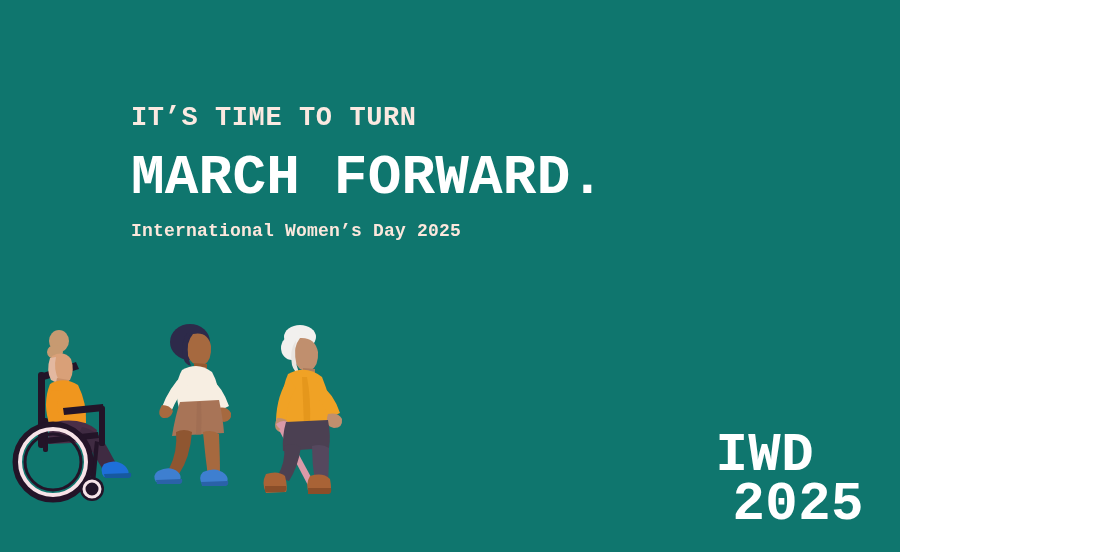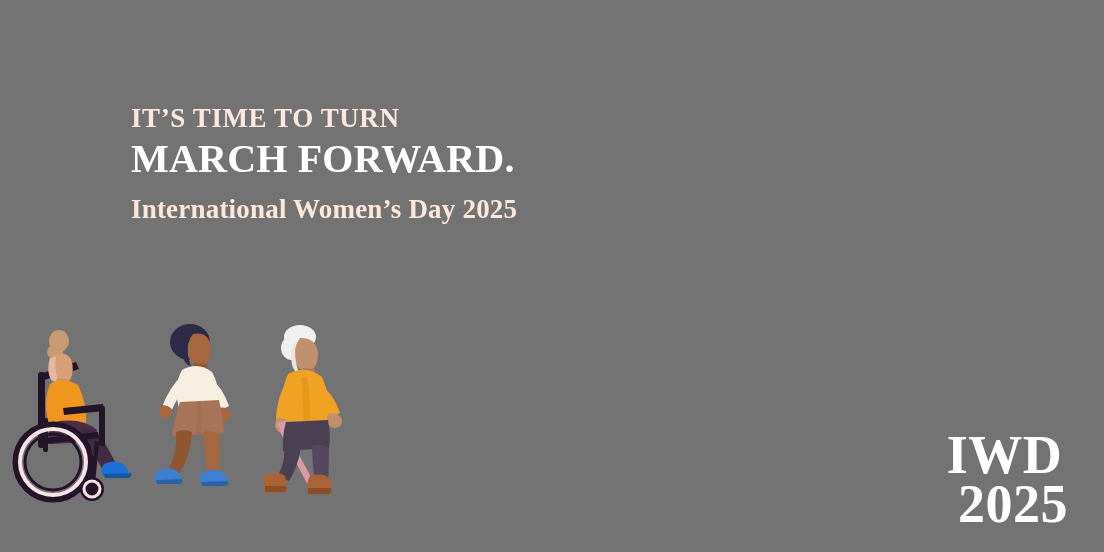--- a/index.html
+++ b/index.html
@@ -2,25 +2,25 @@
 <html><head>
 <meta charset="utf-8">
 <style>
   html, body {
     margin: 0;
     padding: 0;
     background: #ffffff;
   }
   #banner {
     position: relative;
-    width: 1104px;
+    width: 900px;
     height: 552px;
-    background: #737373;
+    background: #0f766e;
     overflow: hidden;
-    font-family: Liberation Serif, serif;
+    font-family: Liberation Mono, monospace;
     -webkit-font-smoothing: antialiased;
   }
 
   
   #copy {
     position: absolute;
     left: 131px;
     top: 101px;
     width: 640px;
   }
@@ -29,44 +29,44 @@
     font-size: 27px;
     font-weight: bold;
     letter-spacing: 0.6px;
     line-height: 1.32;
     text-transform: uppercase;
     margin: 0;
     white-space: nowrap;
   }
   #march {
     color: #FFFFFF;
-    font-size: 40px;
+    font-size: 56px;
     font-weight: bold;
     letter-spacing: 0.2px;
     line-height: 1.12;
     text-transform: uppercase;
-    margin: 0 0 0 0;
+    margin: 10px 0 0 0;
     white-space: nowrap;
   }
   #subtitle {
     color: #FBE7DC;
-    font-size: 27px;
+    font-size: 18px;
     font-weight: bold;
     letter-spacing: 0.2px;
     line-height: 1.2;
     margin: 12px 0 2px 0;
     white-space: nowrap;
   }
 
   
   #logo {
     position: absolute;
     right: 36px;
     bottom: 22px;
-    text-align: center;
+    text-align: left;
     color: #FFFFFF;
     font-weight: bold;
     letter-spacing: 0.5px;
     line-height: 0.92;
   }
   #logo .line1 { font-size: 54px; display: block; }
   #logo .line2 { font-size: 54px; display: block; margin-left: 17px; }
 
   
   #figures {

